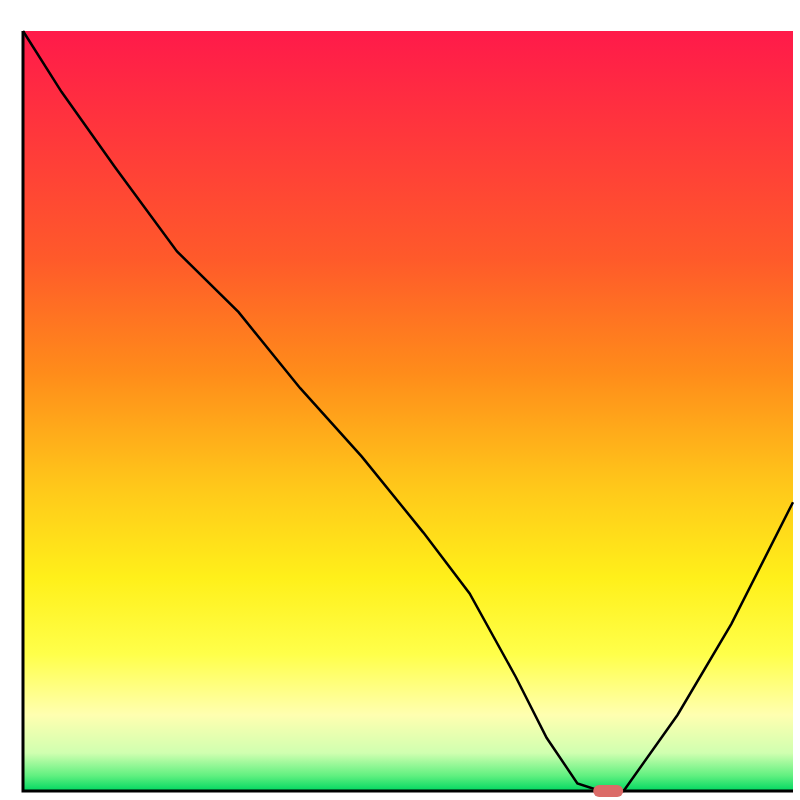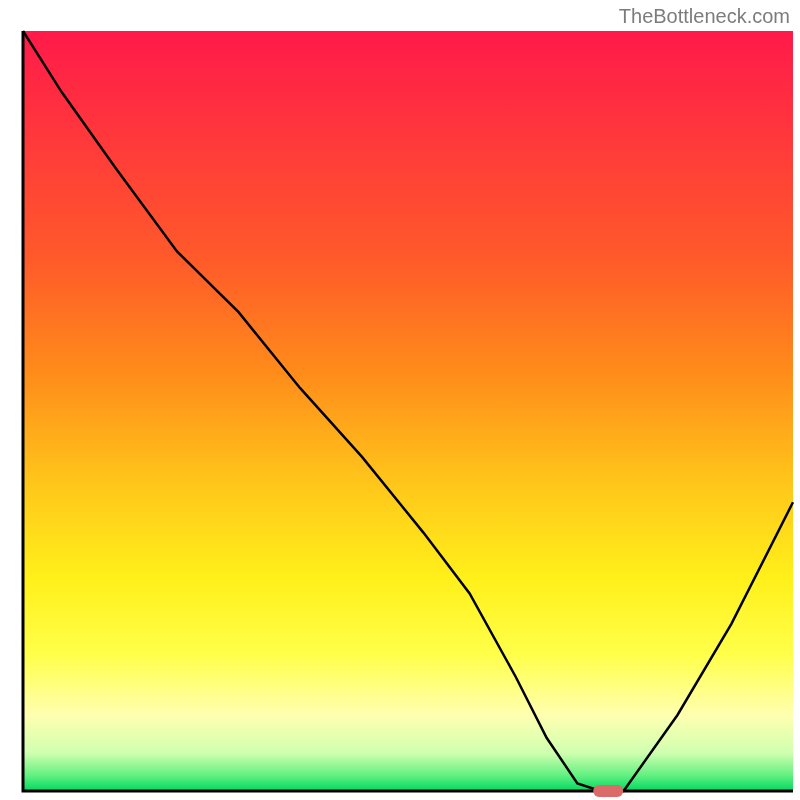--- a/index.html
+++ b/index.html
@@ -24,21 +24,20 @@
     z-index: 10;
   }
   svg {
     display: block;
   }
 </style>
 </head>
 <body>
 
 <div class="chart-container">
-  <div class="watermark">TheBottleneck.com</div>
   <svg width="800" height="800" viewBox="0 0 800 800">
     <defs>
       <linearGradient id="bg-gradient" x1="0%" y1="0%" x2="0%" y2="100%">
 
       <stop offset="0%" stop-color="#ff1a4a"></stop>
           <stop offset="30%" stop-color="#ff5a2a"></stop>
           <stop offset="45%" stop-color="#ff8c1a"></stop>
           <stop offset="60%" stop-color="#ffc81a"></stop>
           <stop offset="72%" stop-color="#fff01a"></stop>
           <stop offset="82%" stop-color="#ffff4a"></stop>

